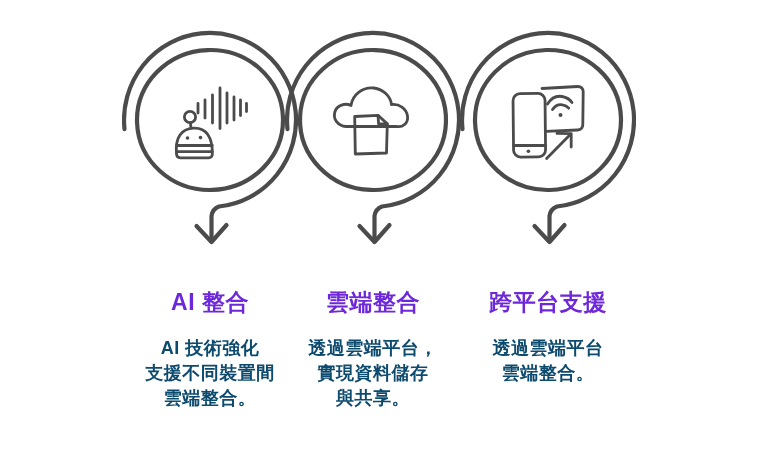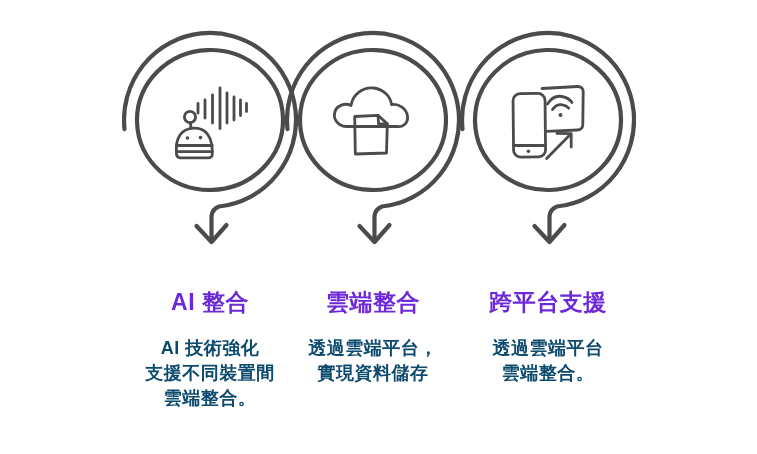--- a/index.html
+++ b/index.html
@@ -81,20 +81,21 @@
       <g>
         <path class="icn" d="M 61 96.5 C 53 96 47.5 89 50 81.5 C 52 75.5 60 72.5 66 75.5 C 67.5 64.5 78 56.5 89 58 C 98 59.2 105.5 66 106.5 74.5 C 114 73.5 121.5 78.5 122.5 86 C 123.5 93.5 117.5 97.6 111.5 96.5 L 61 96.5 Z"></path>
         <path class="icn white" d="M 69.7 86.5 L 93 85.3 L 102.3 93.9 L 101.5 123 L 70.3 124 Z"></path>
         <path class="icn" d="M 93 85.5 L 93.6 94 L 102.2 93.9"></path>
       </g>
     </svg>
     <h3 class="feature-title">雲端整合</h3>
     <p class="feature-desc">
       <span class="desc-line">透過雲端平台，</span>
       <span class="desc-line">實現資料儲存</span>
+      <span class="desc-line">與共享。</span>
     </p>
   </div>
 
   <div class="feature feature-3">
     <svg class="art" viewBox="0 0 176 225">
       <g>
         <path class="ring" d="M 2.5 99.1 A 86 87 0 1 1 97 176.5 Q 90.5 178.8 89.5 186 L 89.5 209"></path>
         <ellipse class="ring" cx="88" cy="90" rx="73" ry="70" transform="rotate(-1.5 88 90)"></ellipse>
         <path class="ring" d="M 74.5 196 L 89.5 212 L 104.5 195"></path>
       </g>

